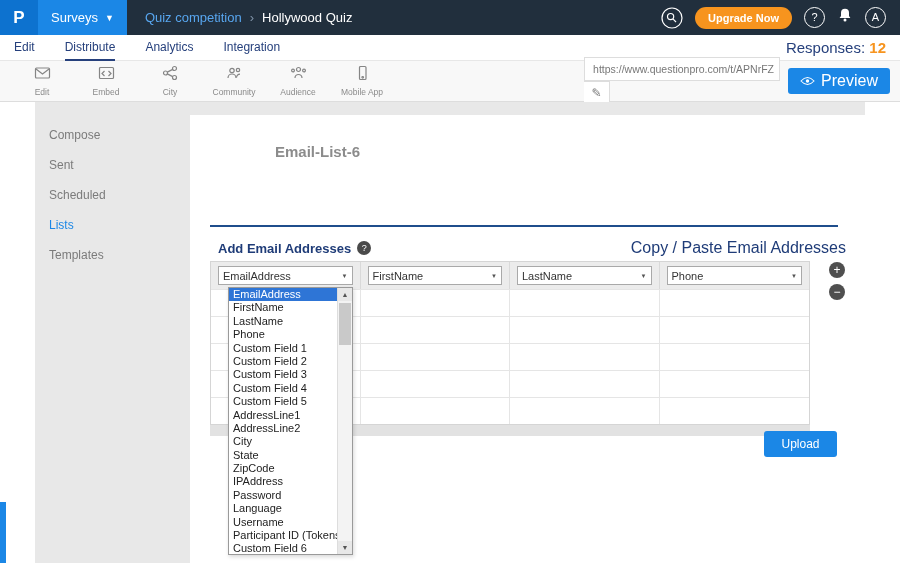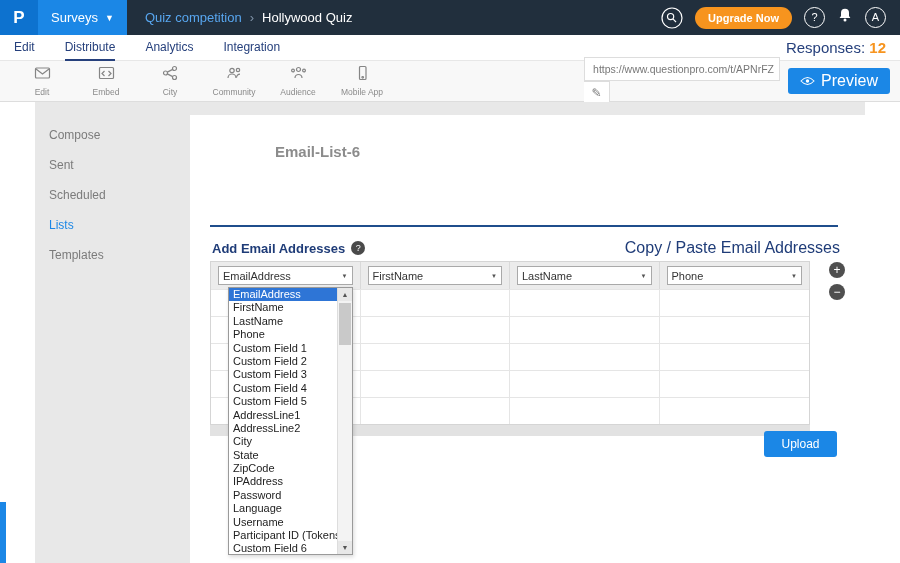--- a/index.html
+++ b/index.html
@@ -45,21 +45,21 @@
   .side-item.active { color:#1b87e6; }
 
   .content { position:absolute; left:190px; top:13px; width:675px; height:448px; background:#fff; }
   .list-title { position:absolute; left:85px; top:28px; font-size:15px; color:#8c8c8c; }
 
   .ctabs { position:absolute; left:20px; top:85px; display:flex; }
   .ctab { height:25px; line-height:25px; padding:0 12px; font-size:12px; font-weight:bold; color:#1f3c78; cursor:pointer; }
   .ctab.active { background:#1f4e8c; color:#fff; }
   .ctab-underline { position:absolute; left:20px; top:110px; width:628px; height:2px; background:#1f4e8c; }
 
-  .section-row { position:absolute; left:22px; top:124px; width:628px; display:flex; align-items:center;text-align:right; }
+  .section-row { position:absolute; left:28px; top:124px; width:628px; display:flex; align-items:center;text-align:right; }
   .section-title { font-size:13px; font-weight:bold; color:#1f3c78; }
   .help-badge { width:14px; height:14px; border-radius:50%; background:#4a4a4a; color:#fff; font-size:9px; display:inline-flex; align-items:center; justify-content:center; margin-left:6px; cursor:pointer; }
   .copy-link { margin-left:auto; font-size:16px; color:#1f3c78; cursor:pointer; }
 
   
   .etable { position:absolute; left:20px; top:146px; width:600px; border:1px solid #d5d5d5; }
   .et-header { display:flex; height:27px; background:#ececec; }
   .et-hcell { width:150px; padding:4px 7px; border-right:1px solid #d9d9d9; }
   .et-hcell:last-child { border-right:none; }
   .fake-select { height:19px; background:#fff; border:1px solid #a9a9a9; font-size:11px; color:#333; display:flex; align-items:center; justify-content:space-between; padding:0 4px; cursor:pointer; white-space:nowrap; overflow:hidden; }

